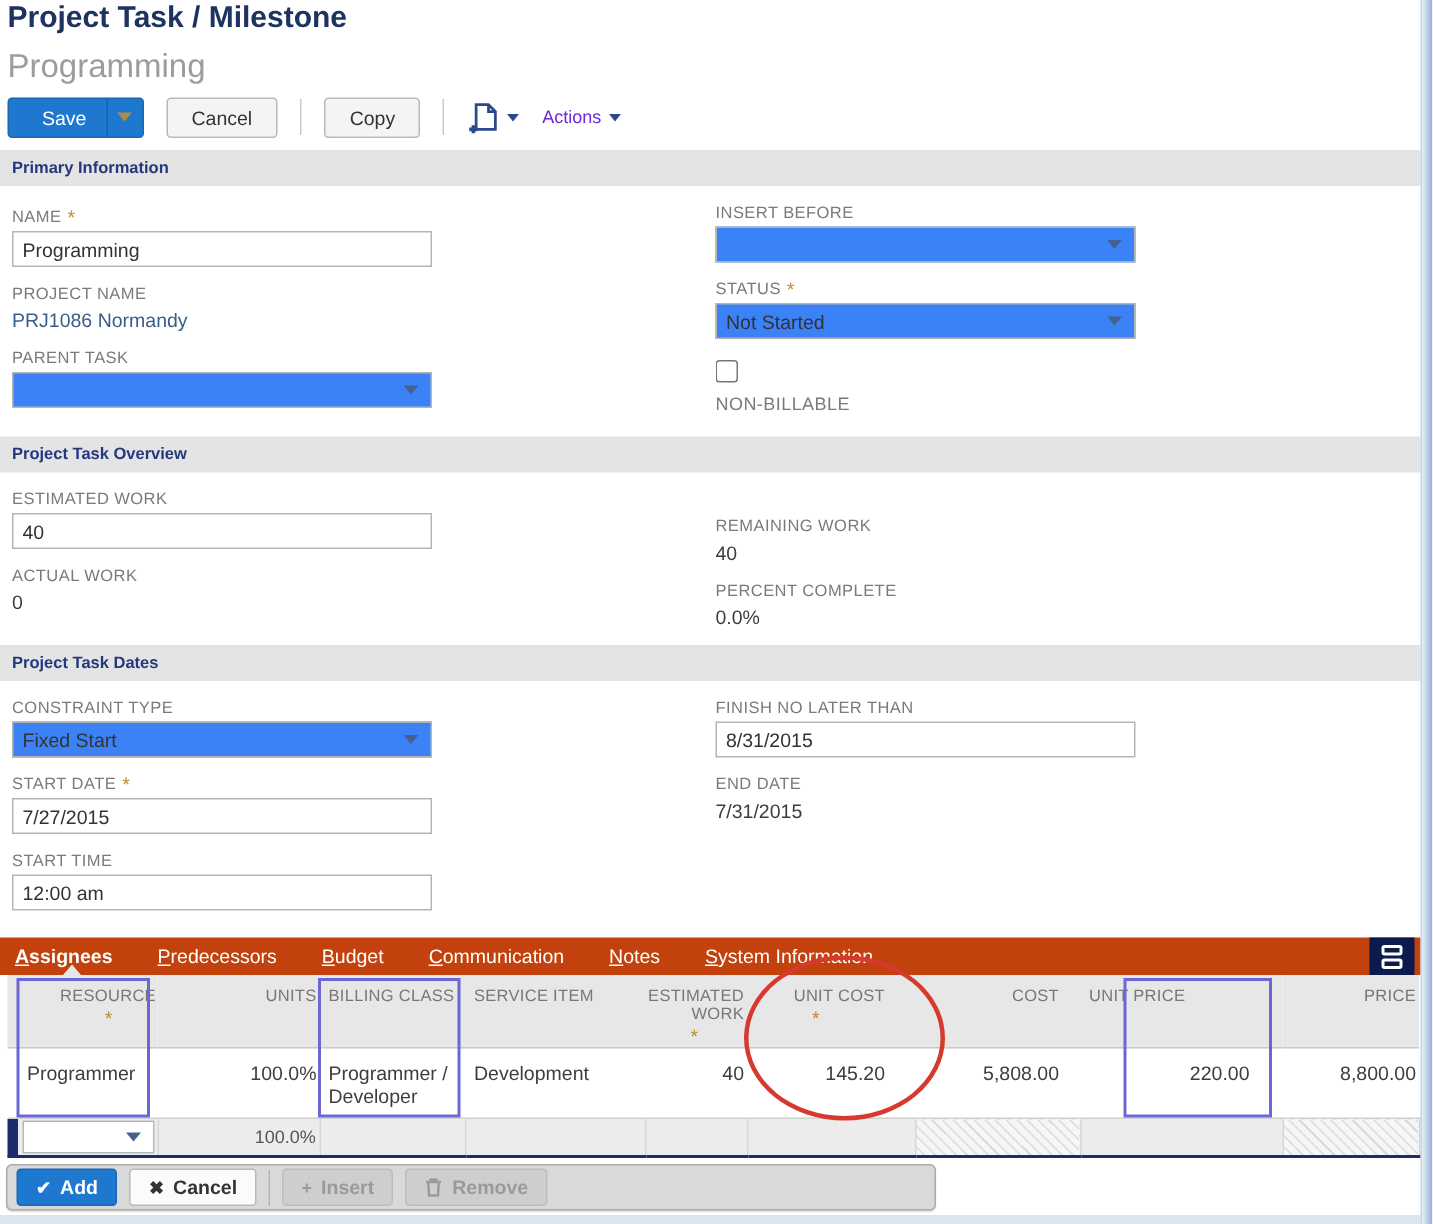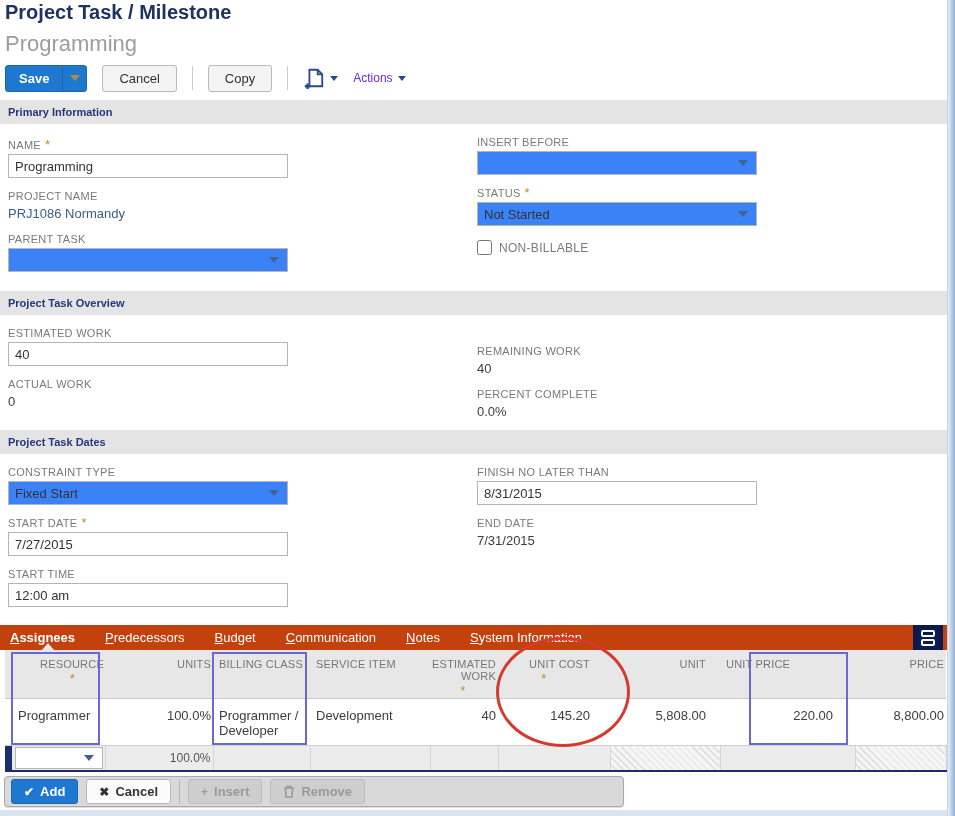--- a/index.html
+++ b/index.html
@@ -5,21 +5,21 @@
   * { margin:0; padding:0; box-sizing:border-box; }
   body { font-family:"Liberation Sans", sans-serif; background:#fff; }
   #app { position:relative; width:955px; height:816px; background:#fff; overflow:hidden; }
 
   
   .title { position:absolute; left:5px; top:1px; font-size:20px; font-weight:bold; color:#1d3361; }
   .subtitle { position:absolute; left:5px; top:31px; font-size:22px; color:#9c9c9c; }
 
   .toolbar { position:absolute; left:5px; top:64px; height:28px; display:flex; align-items:center; gap:15px; }
   .btn-save { display:flex; height:27px; border-radius:3px; overflow:hidden; background:#1e78d0; border:1px solid #1a67b3; cursor:pointer; }
-  .save-main { padding:2px 13px; color:#fff; font-weight:bold; font-size:13px; display:flex; align-items:center; }
+  .save-main { padding:2px 13px; color:#fff; font-weight:normal; font-size:13px; display:flex; align-items:center;margin-left:9px; }
   .save-caret { width:24px; border-left:1px solid #1b64ad; display:flex; align-items:center; justify-content:center; }
   .tri-gold { width:0; height:0; border-left:5px solid transparent; border-right:5px solid transparent; border-top:6px solid #ab8c4b; }
   .btn { height:27px; padding:0 16px; background:#f4f4f4; border:1px solid #b9b9b9; border-radius:3px; font-size:13px; color:#333; display:flex; align-items:center; cursor:pointer; }
   .tdiv { width:1px; height:24px; background:#ccc; }
   .iconbtn { display:flex; align-items:center; gap:5px; cursor:pointer; }
   .tri-navy-sm { width:0; height:0; border-left:4px solid transparent; border-right:4px solid transparent; border-top:5px solid #2b4a8b; }
   .actions { display:flex; align-items:center; gap:5px; font-size:12px; color:#6d28d9; cursor:pointer; }
 
   
   .secbar { position:absolute; left:0; width:947px; height:24px; background:#e4e4e4; display:flex; align-items:center; padding-left:8px; font-size:11px; font-weight:bold; color:#25377d; }
@@ -31,21 +31,21 @@
   #ov-left { left:8px; top:327px; }  #ov-right { left:477px; top:345px; }
   #dt-left { left:8px; top:466px; }  #dt-right { left:477px; top:466px; }
   .field { margin-bottom:12px; }
   .flabel { font-size:11px; color:#7a7a7a; letter-spacing:.3px; margin-bottom:3px; display:flex; gap:4px; align-items:flex-start; }
   .req { color:#c08a2e; font-size:13px; line-height:11px; }
   .tinput { width:280px; height:24px; border:1px solid #b5b5b5; padding:0 6px; font-size:13px; color:#333; background:#fff; font-family:"Liberation Sans",sans-serif; }
   .tselect { position:relative; width:280px; height:24px; border:1px solid #b5b5b5; background:#3b82f6; font-size:13px; color:#333; display:flex; align-items:center; padding:0 24px 0 6px; cursor:pointer; }
   .scaret { width:0; height:0; border-left:5px solid transparent; border-right:5px solid transparent; border-top:6px solid #44618f; position:absolute; right:8px; top:8px; }
   .fstatic { font-size:13px; color:#3d3d3d; padding-top:1px; }
   .flink { color:#3a5e8a; cursor:pointer; }
-  .cbrow { display:flex; align-items:flex-end; gap:7px; margin-top:14px; }
+  .cbrow { display:flex; align-items:flex-start; gap:7px; margin-top:14px;flex-direction:column; }
   .cbrow input { width:15px; height:15px; }
   .cbrow .cblabel { font-size:12px; color:#7a7a7a; letter-spacing:.3px; }
 
   
   #tabbar { position:absolute; left:0; top:625px; width:947px; height:25px; background:#c2410c; display:flex; align-items:center; padding-left:10px; gap:30px; }
   .tab { color:#fff; font-size:13px; cursor:pointer; }
   .tab.active { font-weight:bold; }
   .tab-label { display:block; }
   .tab-label::first-letter { text-decoration:underline; }
   #tabnotch { position:absolute; left:42px; top:643px; width:0; height:0; border-left:6px solid transparent; border-right:6px solid transparent; border-bottom:7px solid #e7e7e7; }
@@ -291,21 +291,21 @@
       </colgroup>
       <thead>
         <tr>
           <th></th>
           <th class="al" style="padding-left:28px"><span>RESOURCE</span><span class="hreq">*</span></th>
           <th class="ar"><span>UNITS</span></th>
           <th class="al"><span>BILLING CLASS</span></th>
           <th class="al"><span>SERVICE ITEM</span></th>
           <th class="ar"><span>ESTIMATED WORK</span><span class="hreq">*</span></th>
           <th class="ar" style="padding-right:20px"><span>UNIT COST</span><span class="hreq">*</span></th>
-          <th class="ar" style="padding-right:14px"><span>UNIT</span></th>
+          <th class="ar" style="padding-right:14px"><span>COST</span></th>
           <th class="al"><span>UNIT PRICE</span></th>
           <th class="ar"><span>PRICE</span></th>
         </tr>
       </thead>
       <tbody>
         <tr class="datarow">
           <td></td>
           <td class="al">Programmer</td>
           <td class="ar">100.0%</td>
           <td class="al">Programmer / Developer</td>

